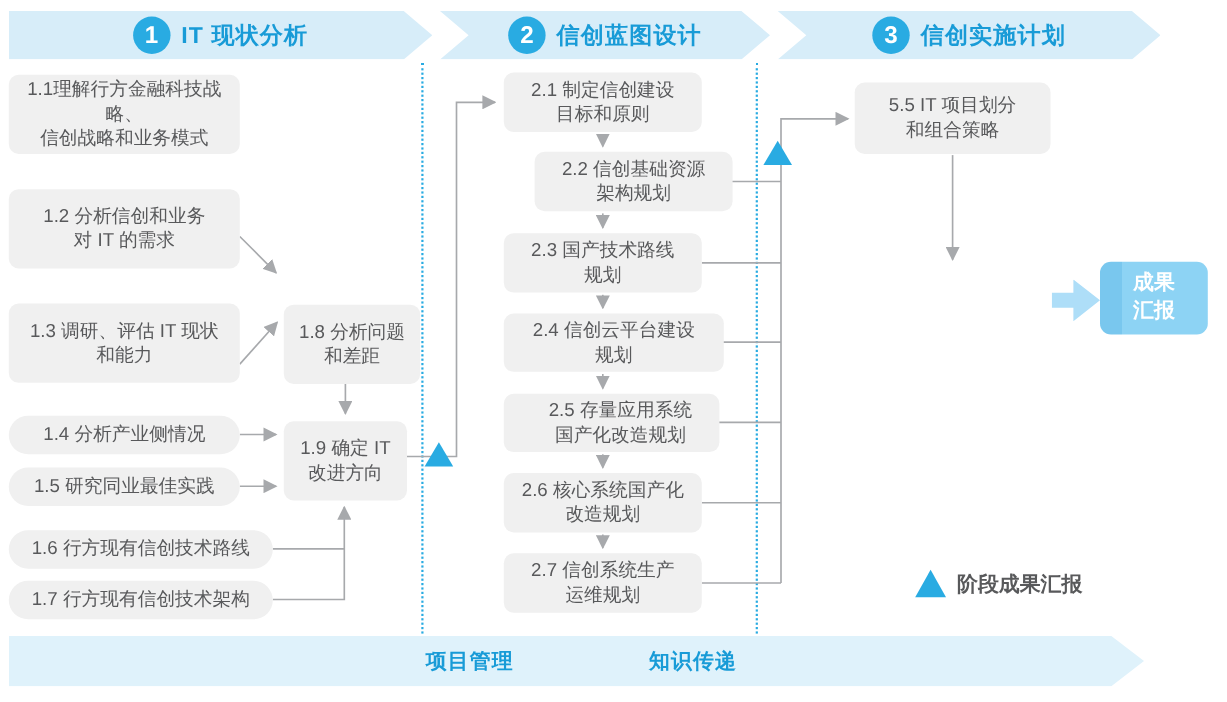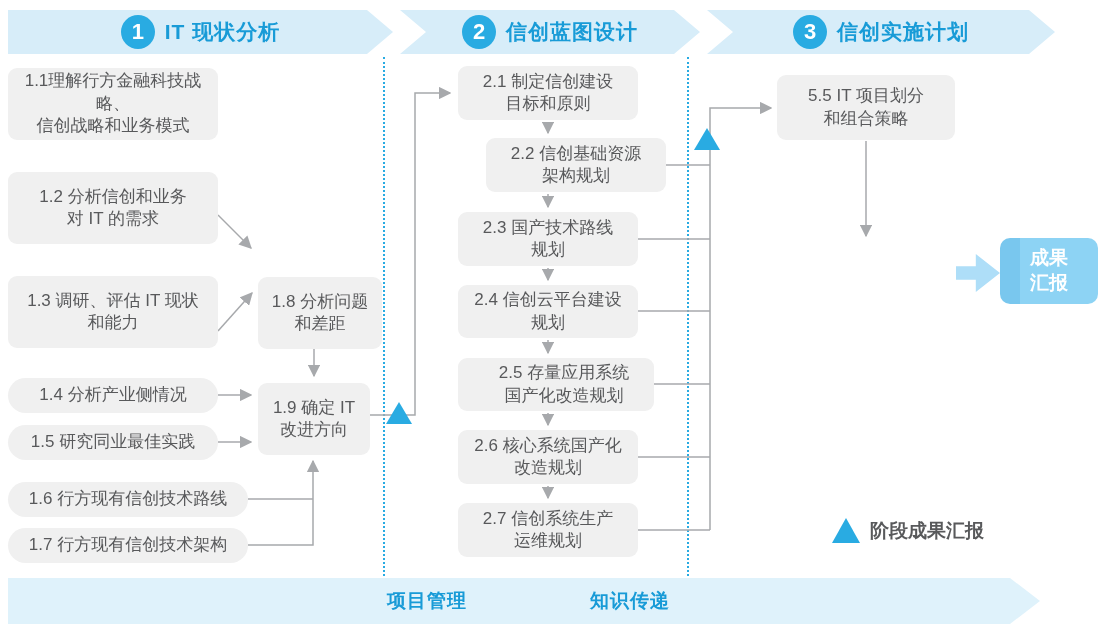--- a/index.html
+++ b/index.html
@@ -136,21 +136,21 @@
 目标和原则</span>
       </div>
     <div class="box" style="left:458px;top:138px;width:180px;height:54px;margin-left:28px;">
         <span>2.2 信创基础资源
 架构规划</span>
       </div>
     <div class="box" style="left:458px;top:212px;width:180px;height:54px;">
         <span>2.3 国产技术路线
 规划</span>
       </div>
-    <div class="box" style="left:458px;top:285px;width:180px;height:53px;">
+    <div class="box" style="left:458px;top:285px;width:200px;height:53px;">
         <span>2.4 信创云平台建设
 规划</span>
       </div>
     <div class="box" style="left:458px;top:358px;width:180px;height:53px;padding-left:16px;">
         <span>2.5 存量应用系统
 国产化改造规划</span>
       </div>
     <div class="box" style="left:458px;top:430px;width:180px;height:54px;">
         <span>2.6 核心系统国产化
 改造规划</span>

